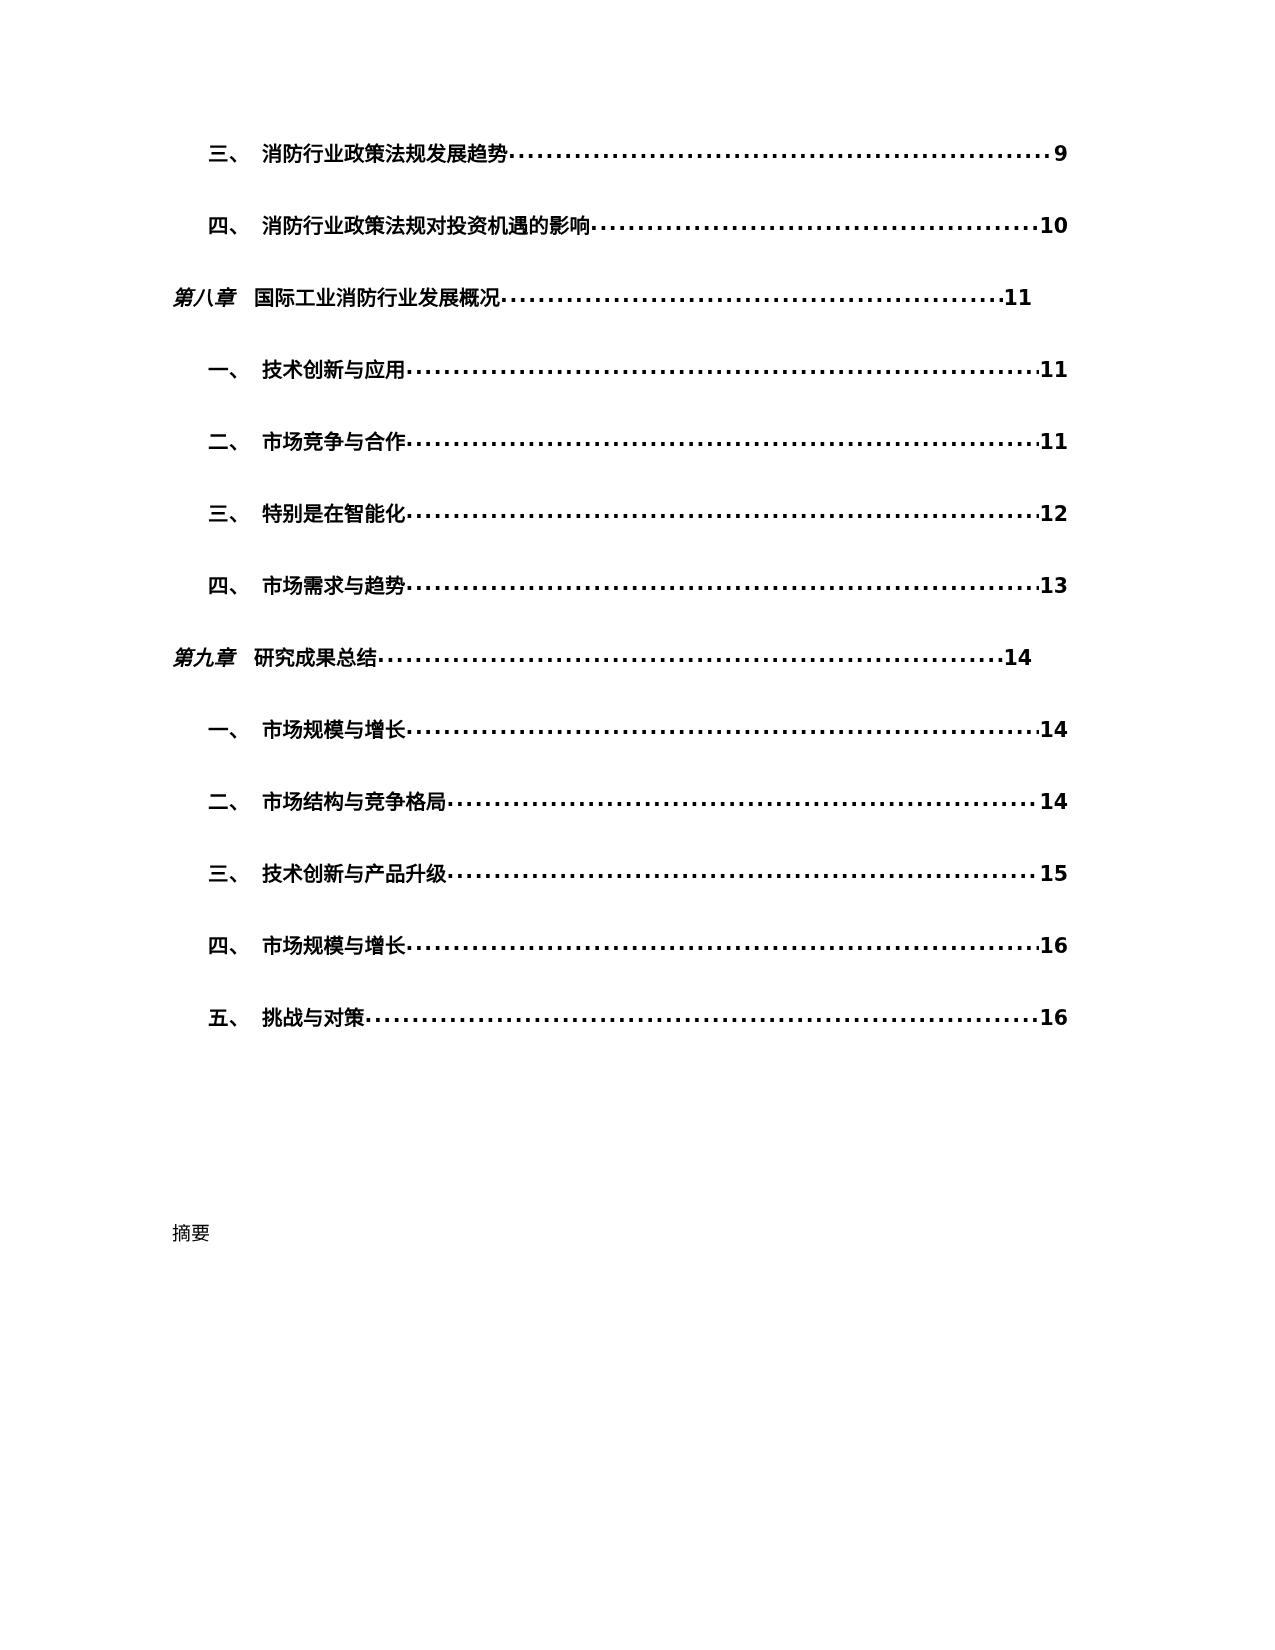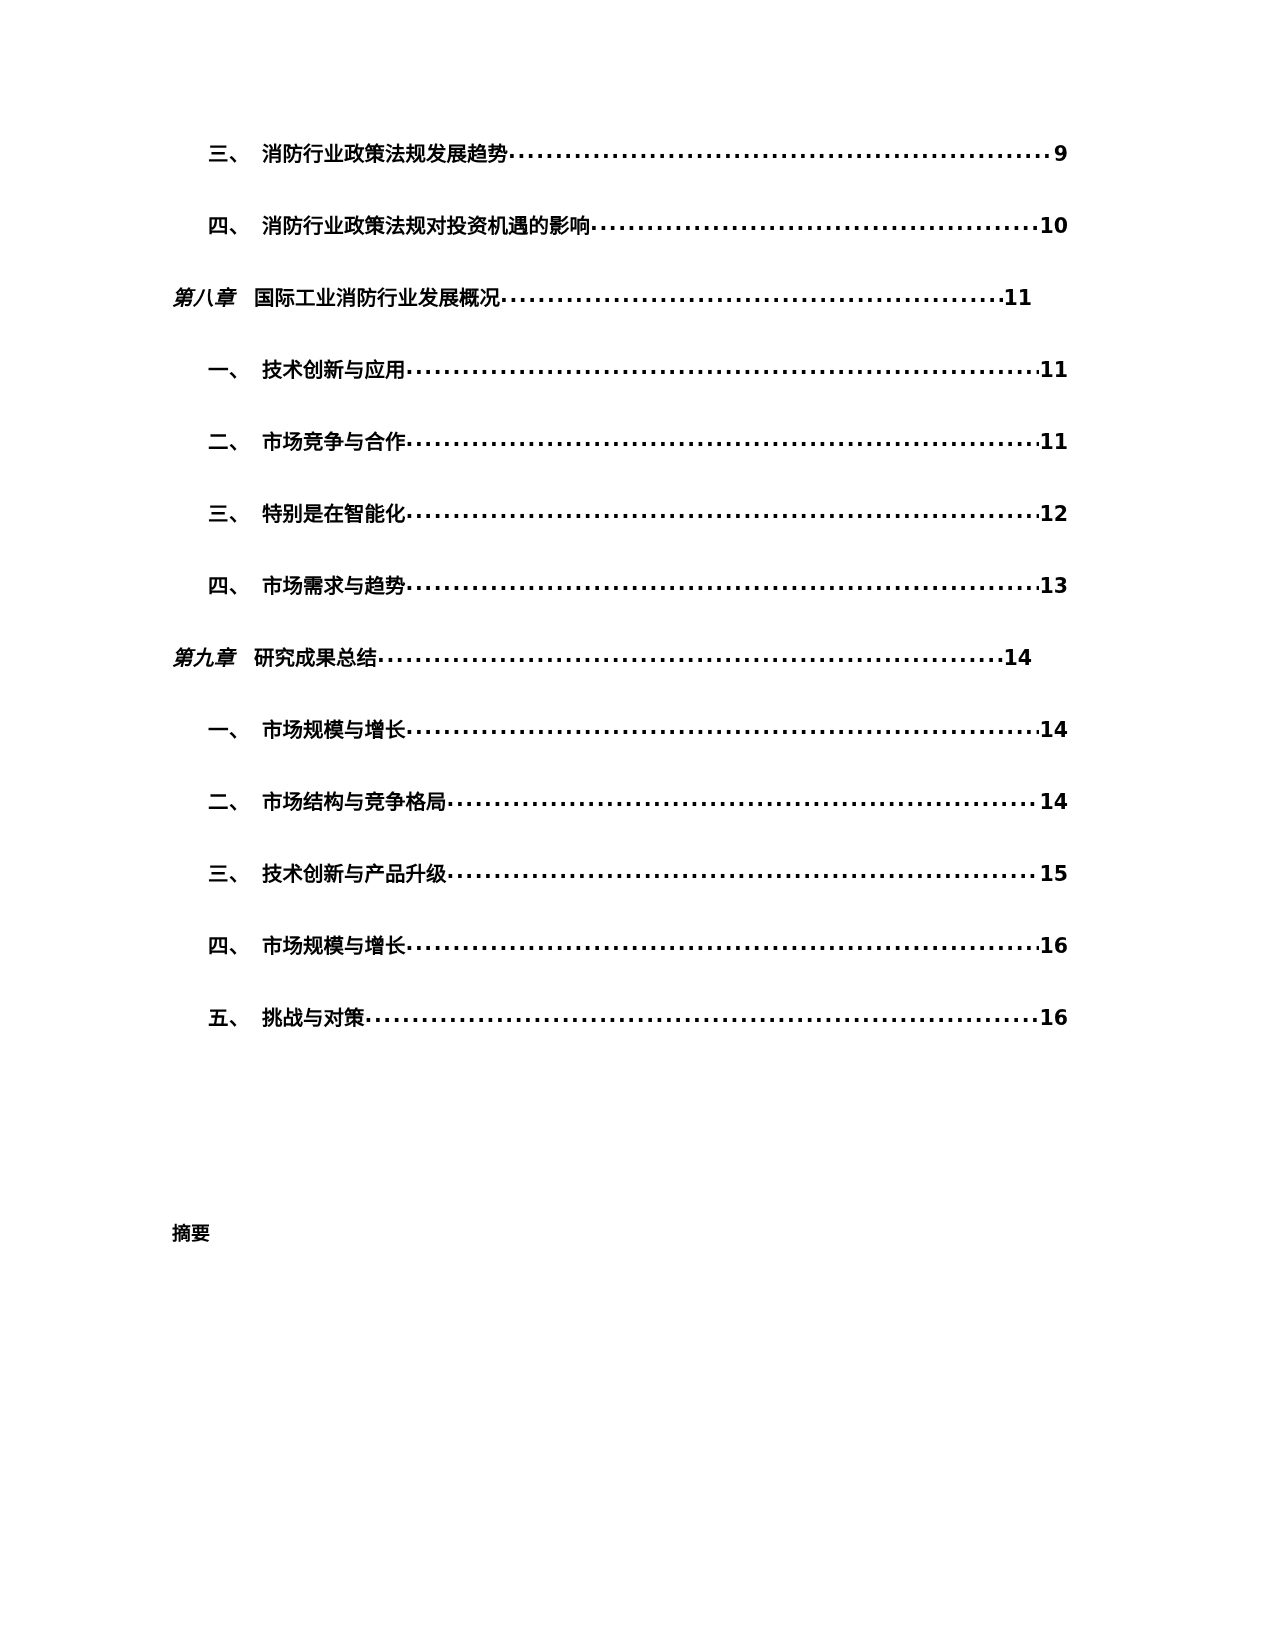--- a/index.html
+++ b/index.html
@@ -84,21 +84,21 @@
     font-size: 20.5px;
     padding-left: 0px;
   }
 
   
   .abstract-block {
     margin-top: 148px;
   }
   .abstract-heading {
     font-size: 19px;
-    font-weight: bold;
+    font-weight: normal;
     line-height: 1;
   }
   .abstract-body {
     font-size: 21.5px;
     font-weight: normal;
     line-height: 66px;
     text-align: justify;
     text-indent: 2em;
     letter-spacing: 0.2px;
     width: 866px;

